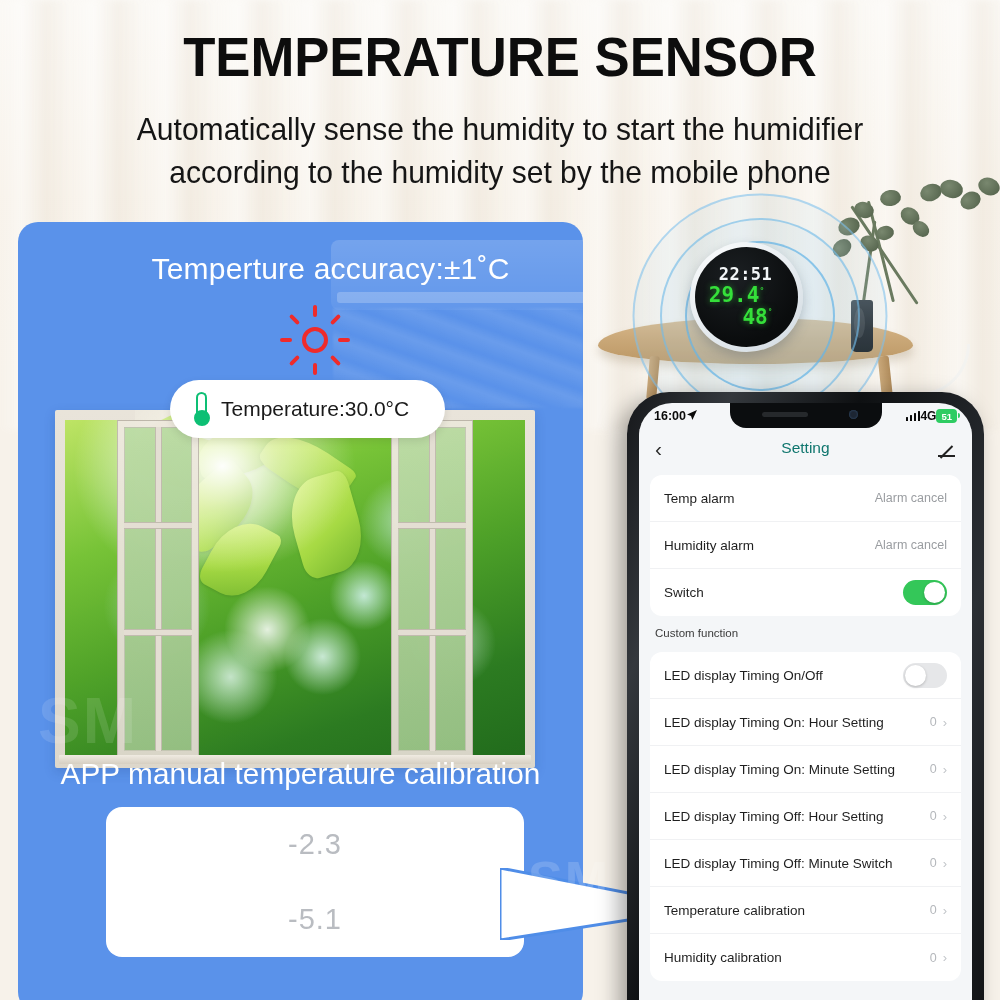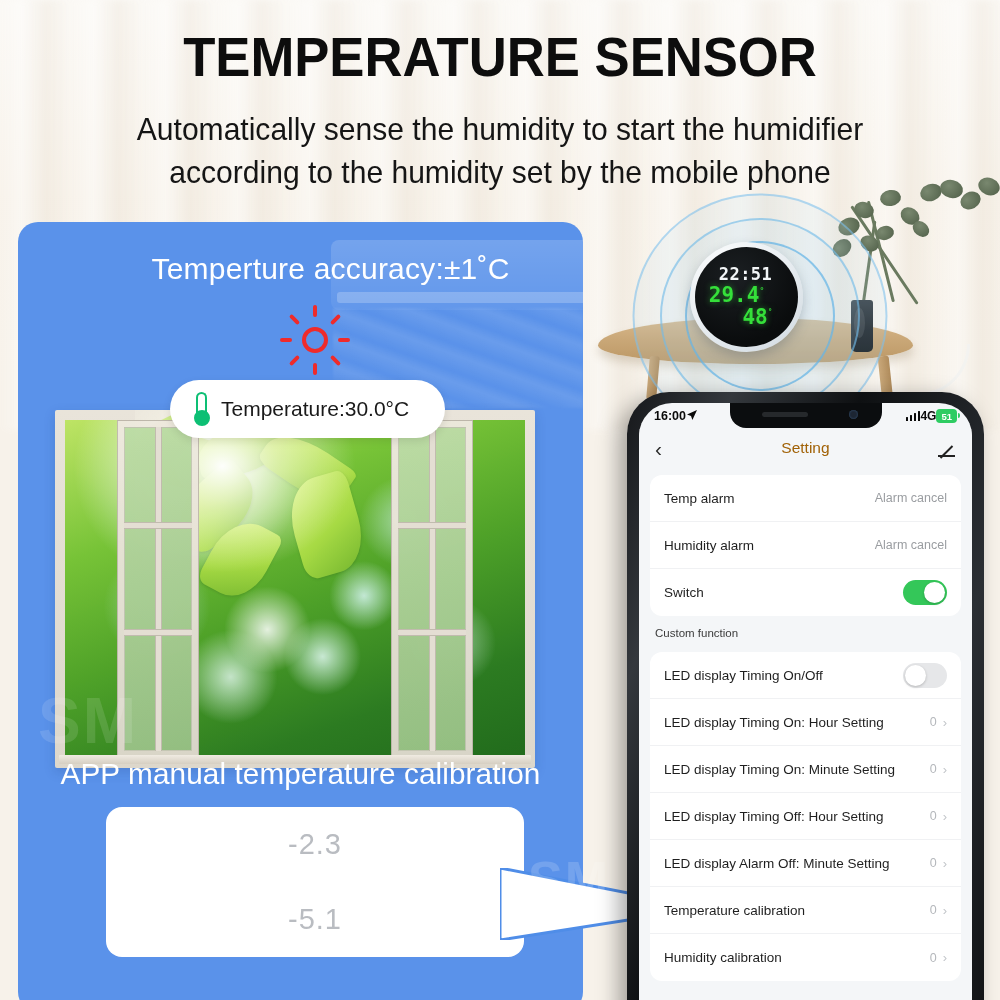--- a/index.html
+++ b/index.html
@@ -329,21 +329,21 @@
     width: 2px; height: 5px; background: #2ecc62; border-radius: 0 2px 2px 0;
   }
 
   .navbar {
     position: relative; height: 38px; display: flex; align-items: center;
     padding: 0 16px; background: #f4f6f8;
   }
   .nav-back { width: 22px; font-size: 21px; color: #2b2b2b; line-height: 1; cursor: pointer; }
   .nav-title {
     position: absolute; left: 0; right: 0; text-align: center;
-    font-size: 15.5px; color: #a16207;
+    font-size: 15.5px; color: #0f766e;
   }
   .nav-edit { margin-left: auto; width: 20px; height: 20px; position: relative; }
   .nav-edit::before {
     content: ""; position: absolute; left: 2px; top: 13px; width: 17px; height: 2px;
     background: #222; transform: rotate(-45deg);
   }
   .nav-edit::after {
     content: ""; position: absolute; left: 2px; bottom: 1px; width: 17px; height: 1.6px;
     background: #222;
   }
@@ -586,21 +586,21 @@
         </span>
       </div>
       <div class="row">
         <span>LED display Timing Off: Hour Setting</span>
         <span class="row-val-num">
           <span>0</span>
           <span class="chev">›</span>
         </span>
       </div>
       <div class="row">
-        <span>LED display Alarm Off: Minute Setting</span>
+        <span>LED display Timing Off: Minute Switch</span>
         <span class="row-val-num">
           <span>0</span>
           <span class="chev">›</span>
         </span>
       </div>
       <div class="row">
         <span>Temperature calibration</span>
         <span class="row-val-num">
           <span>0</span>
           <span class="chev">›</span>

